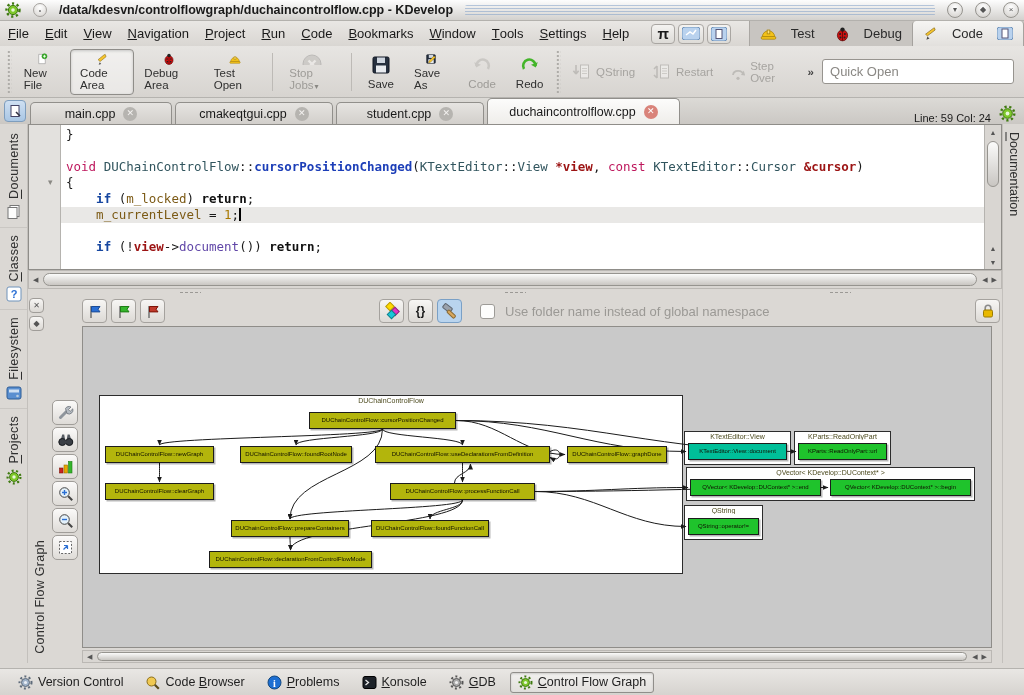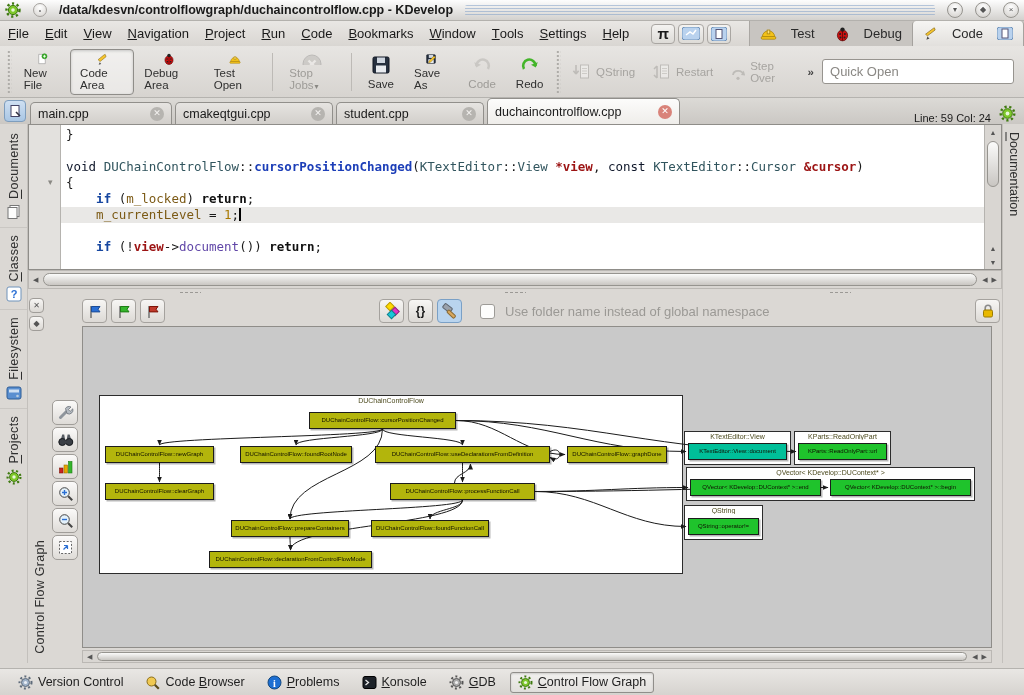--- a/index.html
+++ b/index.html
@@ -30,42 +30,42 @@
 .tbtn.disabled{color:#9d9b97}
 .tbtn.disabled svg{opacity:.5}
 .tbtn-h{display:flex;align-items:center;gap:5px;padding:0 8px;font-size:11.5px;height:30px;color:#2f2f2f}
 .tbtn-h.disabled{color:#a6a4a0}
 .tbtn-h.disabled svg{opacity:.6}
 #quickopen{margin-left:auto;margin-right:6px;width:205px;height:25px;border:1px solid #97948f;border-radius:3px;background:#fff;padding:0 7px;font-size:13px;color:#333;font-family:Liberation Sans, sans-serif}
 #quickopen::placeholder{color:#8a8884}
 .chev{font-size:8px;color:#8a8884;margin-left:1px}
 
 #tabbar{position:absolute;left:0;top:98px;width:1024px;height:26px;background:linear-gradient(#dcdad6,#cbc8c4);display:flex;align-items:flex-end;padding:0 4px}
-.tab{display:flex;align-items:center;justify-content:space-between;gap:8px;height:22px;padding:0 7px;border:1px solid #918f8b;border-bottom:none;border-radius:5px 5px 0 0;background:linear-gradient(#e6e4e1,#d2cfcb);font-size:12.5px;margin-right:3px}
+.tab{display:flex;align-items:center;justify-content:center;gap:8px;height:22px;padding:0 7px;border:1px solid #918f8b;border-bottom:none;border-radius:5px 5px 0 0;background:linear-gradient(#e6e4e1,#d2cfcb);font-size:12.5px;margin-right:3px}
 .tab.active{height:26px;background:linear-gradient(#fcfcfb,#efedea);font-size:12.5px}
 .tab .close{width:14px;height:14px;border-radius:50%;background:#b6b4b0;color:#f4f2f0;font-size:9px;display:flex;align-items:center;justify-content:center;line-height:1}
 .tab.active .close{background:#d9837a;color:#fff}
 #tab-doc-btn{width:22px;height:22px;border-radius:4px;border:1px solid #7e9dbd;background:linear-gradient(#cfe0f2,#a9c6e4);display:flex;align-items:center;justify-content:center;margin:0 4px 2px 0}
 #linecol{margin-left:auto;font-size:11px;white-space:nowrap}
 #tab-gear{margin:0 4px 2px 8px}
 
 #leftdock{position:absolute;left:0;top:124px;width:28px;height:539px;background:#dbd8d4;border-right:1px solid #c3c0bc;display:flex;flex-direction:column;align-items:center;padding-top:2px}
 .vtab{display:flex;flex-direction:column;align-items:center;gap:5px;padding:7px 0;width:100%;border-bottom:1px solid #cac7c3}
 .vtext{writing-mode:vertical-rl;transform:rotate(180deg);font-size:12.5px;color:#2f2f2f;letter-spacing:.3px}
 #rightdock{position:absolute;left:1002px;top:124px;width:22px;height:539px;background:#dbd8d4;border-left:1px solid #c3c0bc;display:flex;flex-direction:column;align-items:center;padding-top:8px}
 .vtext-rl{writing-mode:vertical-rl;font-size:12.5px;color:#2f2f2f}
 
 #editor{position:absolute;left:28px;top:124px;width:974px;height:146px;background:#fff;border:1px solid #8f8d89;display:flex}
 #gutter{width:32px;background:#e3e1de;border-right:1px solid #b5b3af;position:relative}
 #fold-marker{position:absolute;left:19px;font-size:9px;color:#8a8884}
 #code-lines{flex:1;font-family:"DejaVu Sans Mono","Liberation Mono",monospace;font-size:12.5px;line-height:16px;padding-top:2px;overflow:hidden;position:relative}
 .code-line{height:16px;white-space:pre;padding-left:5px}
 .code-line.current{background:#e9e8e6}
 .caret{display:inline-block;width:1.5px;height:13px;background:#000;vertical-align:-2px}
-.tk-k{color:#0f172a}
+.tk-k{color:#be185d}
 .tk-kb{color:#1747a0;font-weight:bold}
 .tk-b{color:#111;font-weight:bold}
 .tk-f{color:#1c3eb8;font-weight:bold}
 .tk-t{color:#31555e}
 .tk-m{color:#7c5a15}
 .tk-n{color:#a87800}
 .tk-v{color:#9c1414;font-weight:bold}
 .tk-c{color:#6147a8}
 .tk-p{color:#1a1a1a}
 #vscroll{width:17px;background:#d9d6d2;border-left:1px solid #b5b3af;position:relative}

